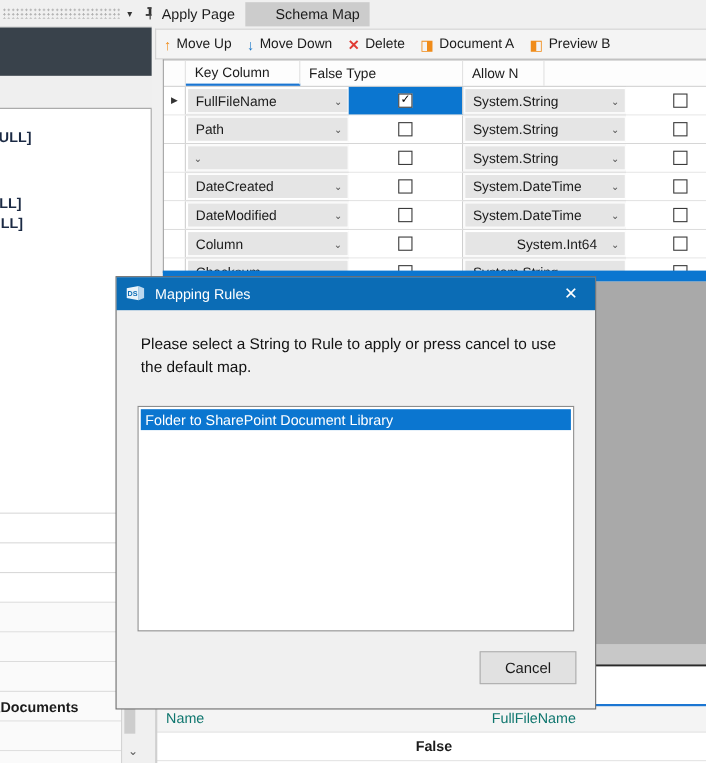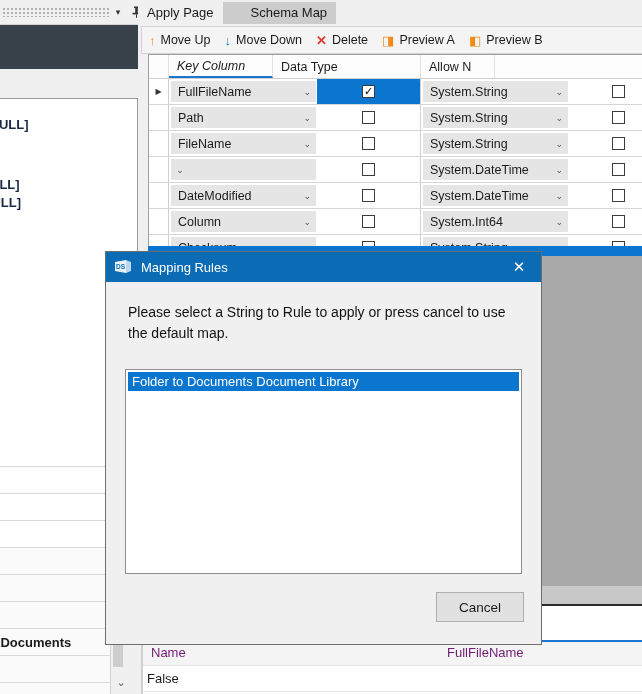--- a/index.html
+++ b/index.html
@@ -59,21 +59,21 @@
   .ico-prev{color:#f08c1a;}
 
   
   #grid{left:148px;top:54px;width:494px;height:192px;background:#ffffff;border:1px solid #a0a0a0;border-right:none;overflow:hidden;}
   .gridrow{display:flex;height:26px;box-sizing:border-box;}
   #gridhead{display:flex;height:24px;background:#fdfdfd;border-bottom:1px solid #cfcfcf;box-sizing:border-box;}
   .hcell{display:flex;align-items:center;padding-left:8px;font-size:12.5px;color:#1b1b1b;box-sizing:border-box;border-right:1px solid #e2e2e2;white-space:nowrap;}
   .hcell.sel{border-bottom:2px solid #1b76d2;}
   .c-sel{width:20px;}
   .c-src{width:148px;}
-  .c-key{width:104px;font-style:italic;}
+  .c-key{width:104px;}
   .c-dt{width:148px;}
   .c-an{width:74px;}
 
   .selcell{width:20px;border-right:1px solid #cfcfcf;background:#ffffff;display:flex;align-items:center;justify-content:center;color:#333;font-size:8px;box-sizing:border-box;}
   .combocell{width:148px;background:#e5e5e5;border:1px solid #ffffff;margin:1px 0 1px 1px;display:flex;align-items:center;box-sizing:border-box;}
   .combocell span.txt{flex:1;padding-left:7px;font-size:12.5px;white-space:nowrap;overflow:hidden;}
   .chev{width:18px;text-align:center;color:#555;font-size:9px;}
   .keycell{width:104px;display:flex;align-items:center;justify-content:center;border-right:1px solid #cfcfcf;box-sizing:border-box;background:#ffffff;}
   .keycell.on{background:#0b76d0;}
   .cbx{width:13px;height:13px;border:1px solid #3b3b3b;background:#ffffff;display:flex;align-items:center;justify-content:center;font-size:11px;line-height:1;color:#000;box-sizing:border-box;}
@@ -85,22 +85,22 @@
   #grid-graybar2{left:148px;top:586px;width:494px;height:18px;background:#c8c8c8;}
   #grid-bottomrule{left:148px;top:604px;width:494px;height:2px;background:#2a2a2a;}
 
   
   #propgrid{left:141px;top:606px;width:501px;height:88px;background:#ffffff;}
   #prop-topline{left:141px;top:640px;width:501px;height:2px;background:#1b76d2;}
   .prow{display:flex;height:26px;align-items:center;box-sizing:border-box;border-bottom:1px solid #e4e4e4;}
   .prow.gray{background:#f4f4f4;}
   .pname{width:300px;padding-left:10px;font-size:13px;box-sizing:border-box;white-space:nowrap;}
   .pval{flex:1;padding-left:6px;font-size:13px;box-sizing:border-box;white-space:nowrap;}
-  .muted{color:#701a75;}
-  .bold{font-weight:normal;}
+  .muted{color:#0f766e;}
+  .bold{font-weight:bold;text-align:center;}
   #prop-leftedge{left:141px;top:642px;width:2px;height:52px;background:#d0d0d0;}
 
   
   #dialog{left:106px;top:252px;width:435px;height:392px;background:#f0f0f0;box-shadow:0 0 0 1px #6d6d6d;}
   #dlg-title{height:30px;background:#0b6cb5;display:flex;align-items:center;color:#ffffff;}
   #dlg-icon{width:17px;height:15px;margin-left:9px;position:relative;}
   #dlg-title-text{margin-left:9px;font-size:13px;}
   #dlg-close{margin-left:auto;width:44px;height:30px;display:flex;align-items:center;justify-content:center;font-size:15px;color:#fff;}
   #dlg-msg{margin:20px 22px 0 22px;font-size:14px;line-height:21px;color:#121212;}
   #dlg-list{position:absolute;left:19px;top:117px;width:397px;height:205px;background:#ffffff;border:1px solid #8d8d8d;box-sizing:border-box;padding:2px;}
@@ -185,33 +185,33 @@
     <div class="tbitem">
       <span class="tbicon ico-down">↓</span>
       <span>Move Down</span>
     </div>
     <div class="tbitem">
       <span class="tbicon ico-del">✕</span>
       <span>Delete</span>
     </div>
     <div class="tbitem">
       <span class="tbicon ico-prev">◨</span>
-      <span>Preview A</span>
+      <span>Document A</span>
     </div>
     <div class="tbitem">
       <span class="tbicon ico-prev">◧</span>
       <span>Preview B</span>
     </div>
   </div>
 
 <div class="abs" id="grid">
   <div id="gridhead">
     <div class="hcell c-sel"></div>
     <div class="hcell c-key sel">Key Column</div>
-    <div class="hcell c-dt">Data Type</div>
+    <div class="hcell c-dt">False Type</div>
     <div class="hcell c-an">Allow N</div>
   </div>
   <div id="gridbody">
       <div class="gridrow rowline">
         <div class="selcell">
           <span>▶</span>
         </div>
         <div class="combocell " style="width: 148px;">
           <span class="txt">FullFileName</span>
           <span class="chev">⌄</span>
@@ -240,37 +240,37 @@
           <span class="txt">System.String</span>
           <span class="chev">⌄</span>
         </div>
         <div class="ancell">
           <div class="cbx" style="margin-left: 26px;"></div>
         </div>
       </div>
       <div class="gridrow rowline">
         <div class="selcell"></div>
         <div class="combocell " style="width: 148px;">
-          <span class="txt">FileName</span>
           <span class="chev">⌄</span>
         </div>
         <div class="keycell">
           <div class="cbx"></div>
         </div>
         <div class="combocell " style="width: 148px;">
           <span class="txt">System.String</span>
           <span class="chev">⌄</span>
         </div>
         <div class="ancell">
           <div class="cbx" style="margin-left: 26px;"></div>
         </div>
       </div>
       <div class="gridrow rowline">
         <div class="selcell"></div>
         <div class="combocell " style="width: 148px;">
+          <span class="txt">DateCreated</span>
           <span class="chev">⌄</span>
         </div>
         <div class="keycell">
           <div class="cbx"></div>
         </div>
         <div class="combocell " style="width: 148px;">
           <span class="txt">System.DateTime</span>
           <span class="chev">⌄</span>
         </div>
         <div class="ancell">
@@ -296,21 +296,21 @@
       </div>
       <div class="gridrow rowline">
         <div class="selcell"></div>
         <div class="combocell " style="width: 148px;">
           <span class="txt">Column</span>
           <span class="chev">⌄</span>
         </div>
         <div class="keycell">
           <div class="cbx"></div>
         </div>
-        <div class="combocell " style="width: 148px;">
+        <div class="combocell " style="width: 148px; padding-left: 40px;">
           <span class="txt">System.Int64</span>
           <span class="chev">⌄</span>
         </div>
         <div class="ancell">
           <div class="cbx" style="margin-left: 26px;"></div>
         </div>
       </div>
       <div class="gridrow rowline">
         <div class="selcell"></div>
         <div class="combocell " style="width: 148px;">
@@ -356,18 +356,18 @@
         <path d="M0 2 L11 0 L11 13 L0 11 Z" fill="#ffffff" opacity="0.92"></path>
         <path d="M11 0 L16 2 L16 11 L11 13 Z" fill="#cfe4f5" opacity="0.9"></path>
         <text x="1" y="9" font-family="Liberation Sans, sans-serif" font-size="6.5" font-weight="bold" fill="#0b6cb5">DS</text>
       </svg>
     </div>
     <div id="dlg-title-text">Mapping Rules</div>
     <div id="dlg-close">✕</div>
   </div>
   <div id="dlg-msg">Please select a String to Rule to apply or press cancel to use the default map.</div>
   <div id="dlg-list">
-      <div class="litem sel">Folder to Documents Document Library</div>
+      <div class="litem sel">Folder to SharePoint Document Library</div>
     </div>
   <div id="dlg-buttons">
     <div class="dbtn">Cancel</div>
   </div>
 </div>
 
 </body></html>

